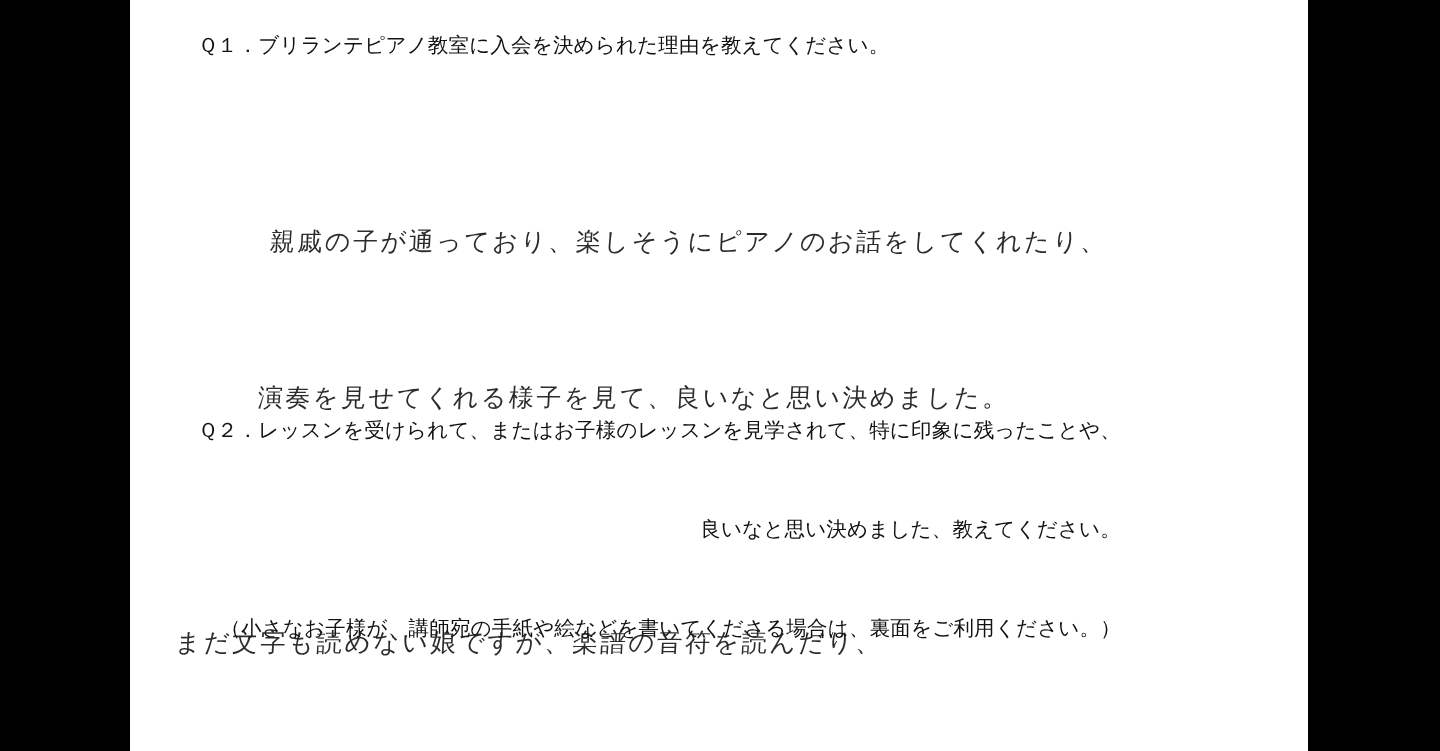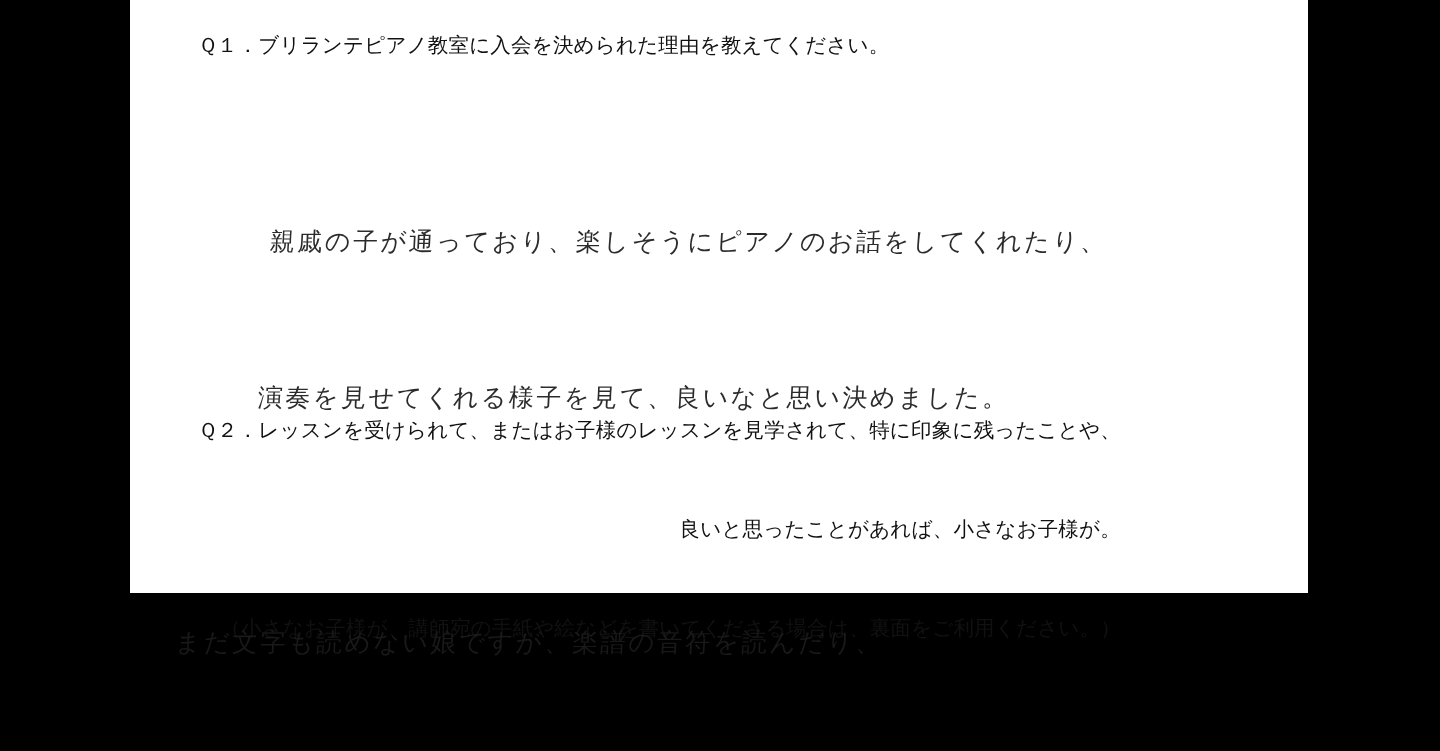--- a/index.html
+++ b/index.html
@@ -19,21 +19,21 @@
     top: 0;
     width: 1440px;
     height: 751px;
     background: #000000;
   }
   .paper {
     position: absolute;
     left: 130px;
     top: 0;
     width: 1178px;
-    height: 593px;
+    height: 751px;
     background: #ffffff;
   }
   .q-block {
     position: absolute;
     color: #111111;
     font-family: "Liberation Sans", sans-serif;
     font-size: 20.5px;
     line-height: 33px;
     letter-spacing: 0.2px;
     white-space: pre;
@@ -94,21 +94,21 @@
 
     <div class="q-block" id="q1-heading">Ｑ１．ブリランテピアノ教室に入会を決められた理由を教えてください。</div>
 
     <div class="answer ink-soft" id="a1">
       <span class="hline l1">親戚の子が通っており、楽しそうにピアノのお話をしてくれたり、</span>
       <span class="hline l2">演奏を見せてくれる様子を見て、良いなと思い決めました。</span>
     </div>
 
     <div class="q-block" id="q2-heading">
       <span class="q2-line">Ｑ２．レッスンを受けられて、またはお子様のレッスンを見学されて、特に印象に残ったことや、</span>
-      <span class="q2-line">良いと思ったことがあれば、小さなお子様が。</span>
+      <span class="q2-line">良いなと思い決めました、教えてください。</span>
       <span class="q2-line indent">（小さなお子様が、講師宛の手紙や絵などを書いてくださる場合は、裏面をご利用ください。）</span>
     </div>
 
     <div class="answer ink-soft" id="a2">
       <span class="hline l1">まだ文字も読めない娘ですが、楽譜の音符を読んだり、</span>
       
       
       
     </div>
 

